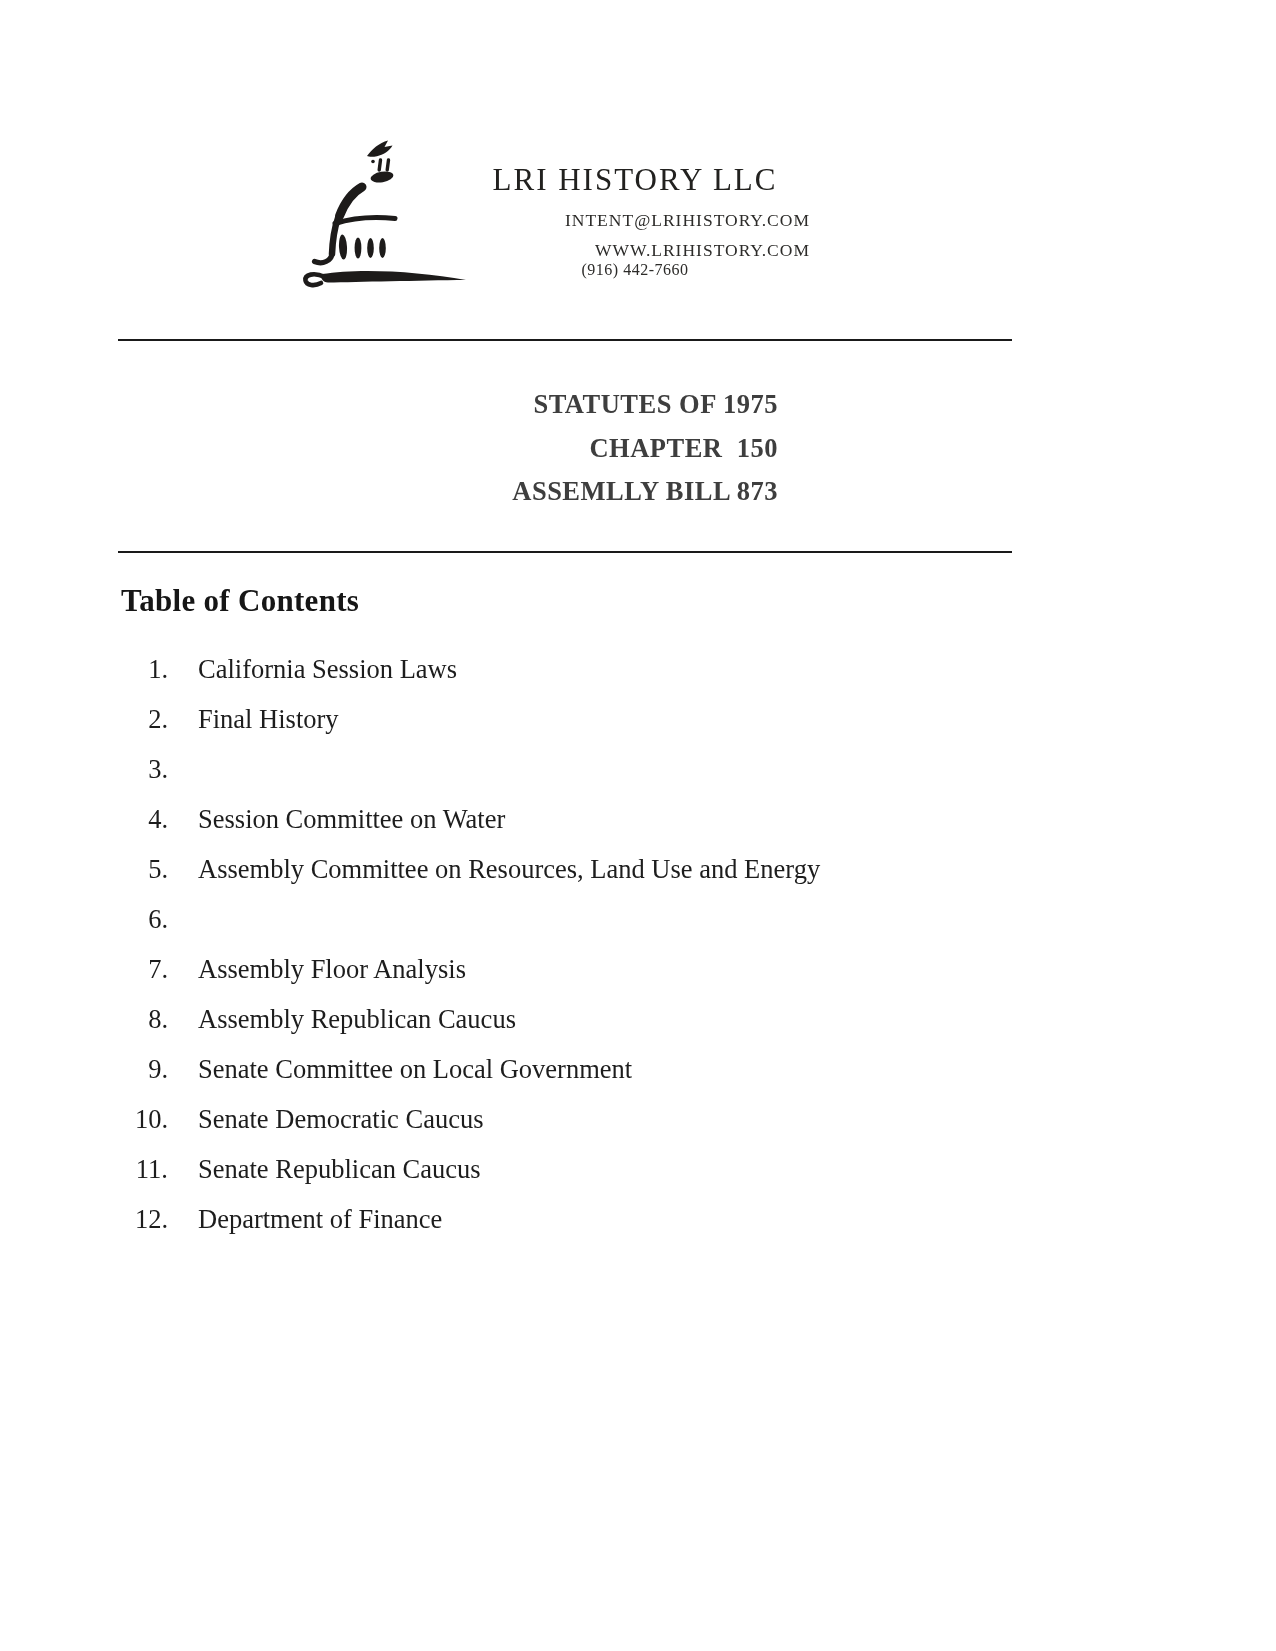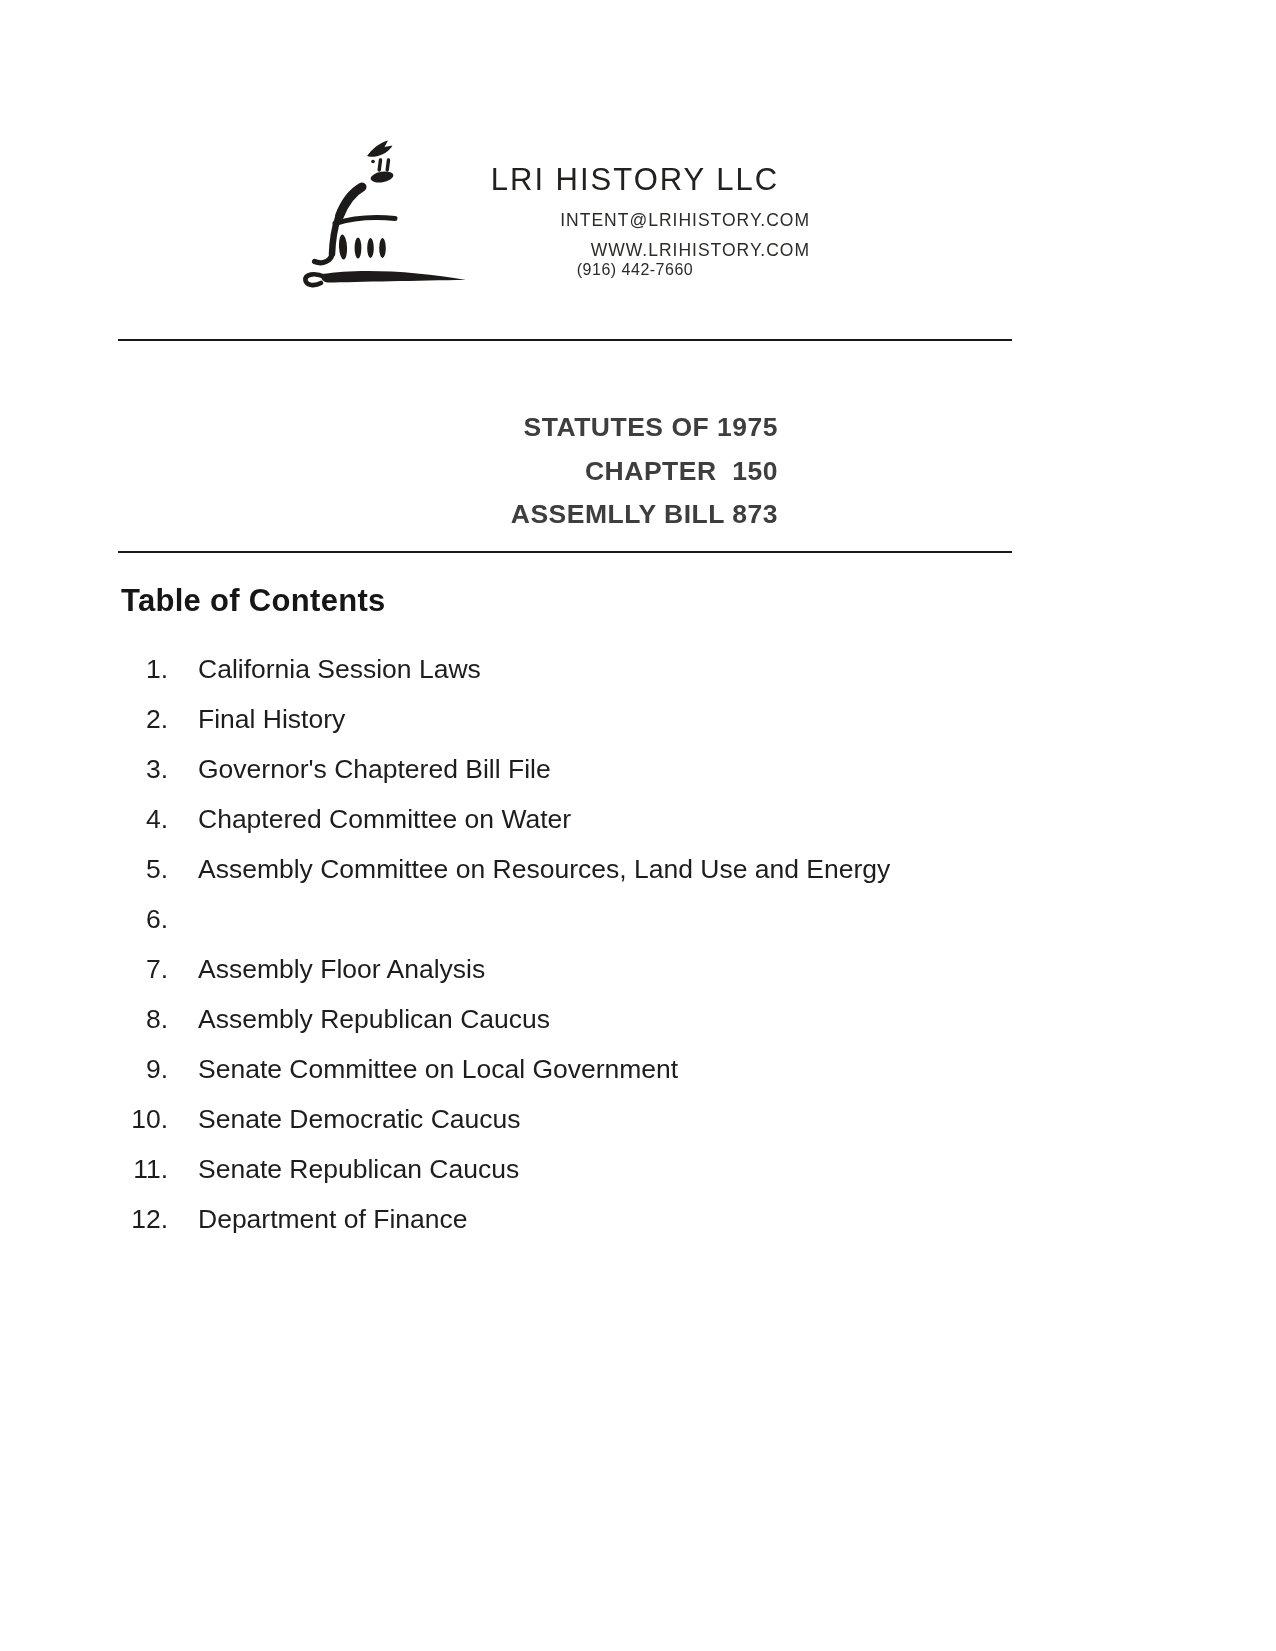--- a/index.html
+++ b/index.html
@@ -5,21 +5,21 @@
   html, body {
     margin: 0;
     padding: 0;
     background: #ffffff;
   }
   .page {
     position: relative;
     width: 1012px;
     height: 1651px;
     background: #ffffff;
-    font-family: Liberation Sans, sans-serif;
+    font-family: Liberation Serif, serif;
     color: #1c1c1c;
     overflow: hidden;
   }
 
   
   .logo {
     position: absolute;
     left: 298px;
     top: 128px;
     width: 176px;
@@ -63,21 +63,21 @@
     height: 2px;
     background: #1a1a1a;
   }
   .rule-top { top: 339px; }
   .rule-bottom { top: 551px; }
 
   
   .title-block {
     position: absolute;
     right: 234px;
-    top: 406px;
+    top: 383px;
     text-align: right;
     font-weight: bold;
     font-size: 26.5px;
     line-height: 43.5px;
     letter-spacing: 0.5px;
     color: #3e3e3e;
   }
   .title-block div { white-space: pre; }
 
   
@@ -173,25 +173,24 @@
       <div class="toc-item">
       <span class="toc-item-number">1.</span>
       <span class="toc-item-label">California Session Laws</span>
     </div>
       <div class="toc-item">
       <span class="toc-item-number">2.</span>
       <span class="toc-item-label">Final History</span>
     </div>
       <div class="toc-item">
       <span class="toc-item-number">3.</span>
-      <span class="toc-item-label">Governor's Chaptered Bill File</span>
     </div>
       <div class="toc-item">
       <span class="toc-item-number">4.</span>
-      <span class="toc-item-label">Chaptered Committee on Water</span>
+      <span class="toc-item-label">Session Committee on Water</span>
     </div>
       <div class="toc-item">
       <span class="toc-item-number">5.</span>
       <span class="toc-item-label">Assembly Committee on Resources, Land Use and Energy</span>
     </div>
       <div class="toc-item">
       <span class="toc-item-number">6.</span>
     </div>
       <div class="toc-item">
       <span class="toc-item-number">7.</span>

